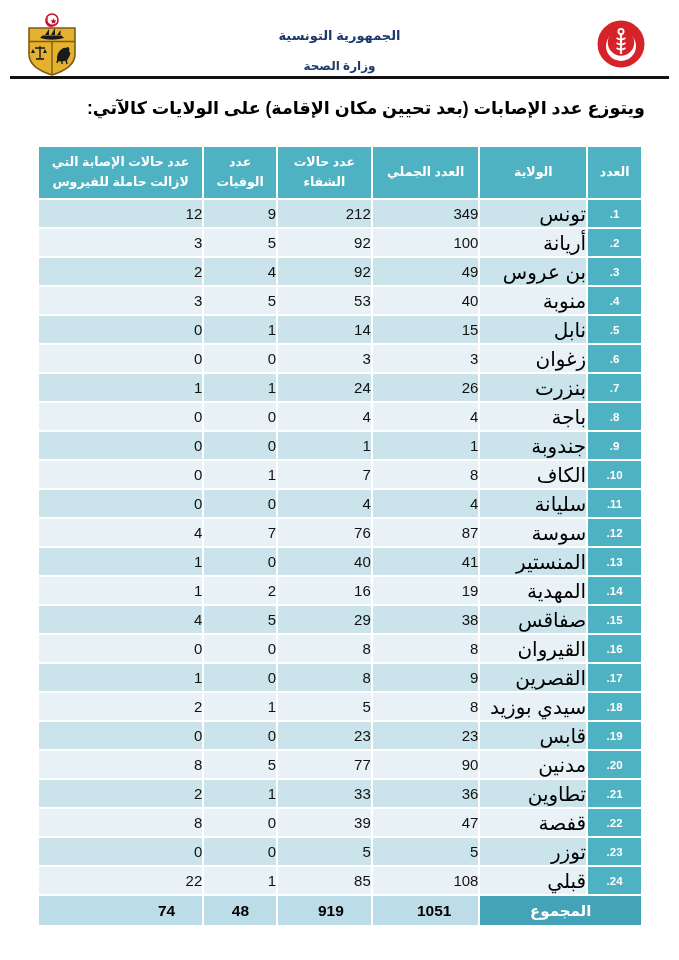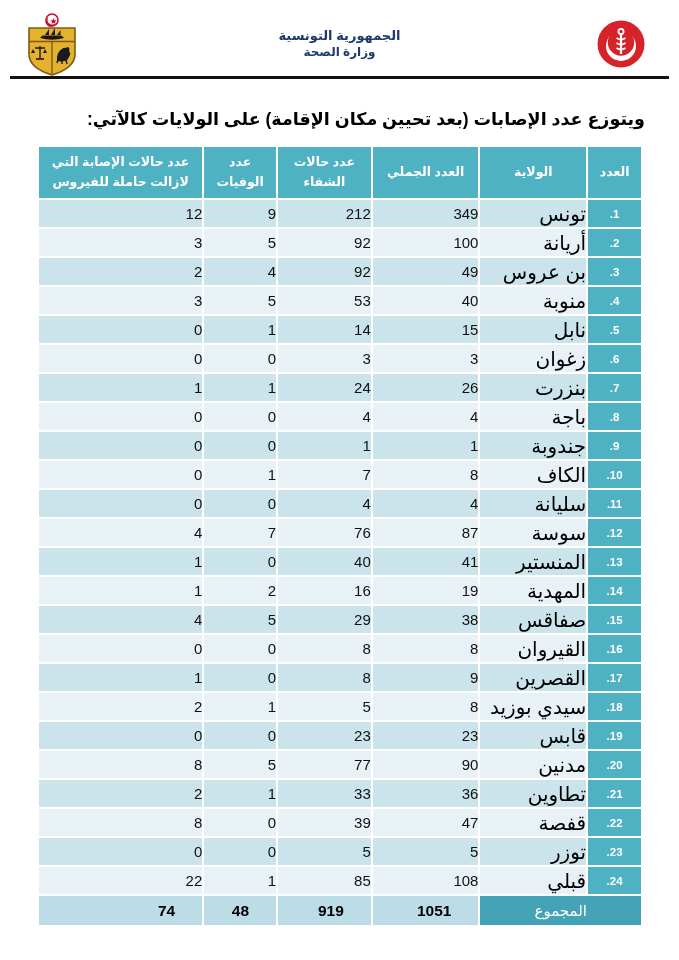--- a/index.html
+++ b/index.html
@@ -20,25 +20,25 @@
     background:#fff;
     font-family:"Liberation Sans","DejaVu Sans",sans-serif;
     direction:rtl;
     overflow:hidden;
   }
   
   .emblem{position:absolute;left:24px;top:13px;width:56px;height:64px;}
   .moh-logo{position:absolute;right:32px;top:18px;width:52px;height:52px;}
   .gov-text{position:absolute;left:0;right:0;top:28px;text-align:center;color:var(--navy-text);}
   .gov-text .line1{font-size:13px;font-weight:bold;}
-  .gov-text .line2{font-size:12px;font-weight:bold;margin-top:2px;}
+  .gov-text .line2{font-size:12px;font-weight:bold;margin-top:16px;}
   .rule{position:absolute;top:76px;left:10px;right:10px;height:2.5px;background:#111;}
   
   .doc-title{
-    position:absolute;top:109px;right:34px;left:20px;
+    position:absolute;top:98px;right:34px;left:20px;
     margin:0;text-align:right;
     font-size:17.5px;font-weight:bold;color:#000;
   }
   
   table.cases{
     position:absolute;top:145px;right:36px;
     width:606px;
     border-collapse:collapse;
     direction:rtl;
   }
@@ -54,21 +54,21 @@
     background:var(--header-teal);
     color:#fff;font-size:11.5px;font-weight:bold;text-align:center;
   }
   td.wilaya{font-size:20px;color:#000;text-align:right;padding-right:8px;}
   td.val{font-size:15px;color:#111;text-align:right;padding-left:0;padding-right:12px;}
   tbody tr:nth-child(odd)  td:not(.num){background:var(--row-odd);}
   tbody tr:nth-child(even) td:not(.num){background:var(--row-even);}
   tfoot td{height:31px;vertical-align:middle;}
   tfoot td.total-label{
     background:var(--total-label-teal);
-    color:#fff;font-size:15px;font-weight:normal;text-align:center;
+    color:#fff;font-size:15px;font-weight:bold;text-align:center;
   }
   tfoot td.val{
     background:var(--total-row-bg);
     font-weight:bold;color:#000;font-size:15.5px;
     text-align:right;padding-right:27px;
   }
 </style>
 </head>
 <body>
 

